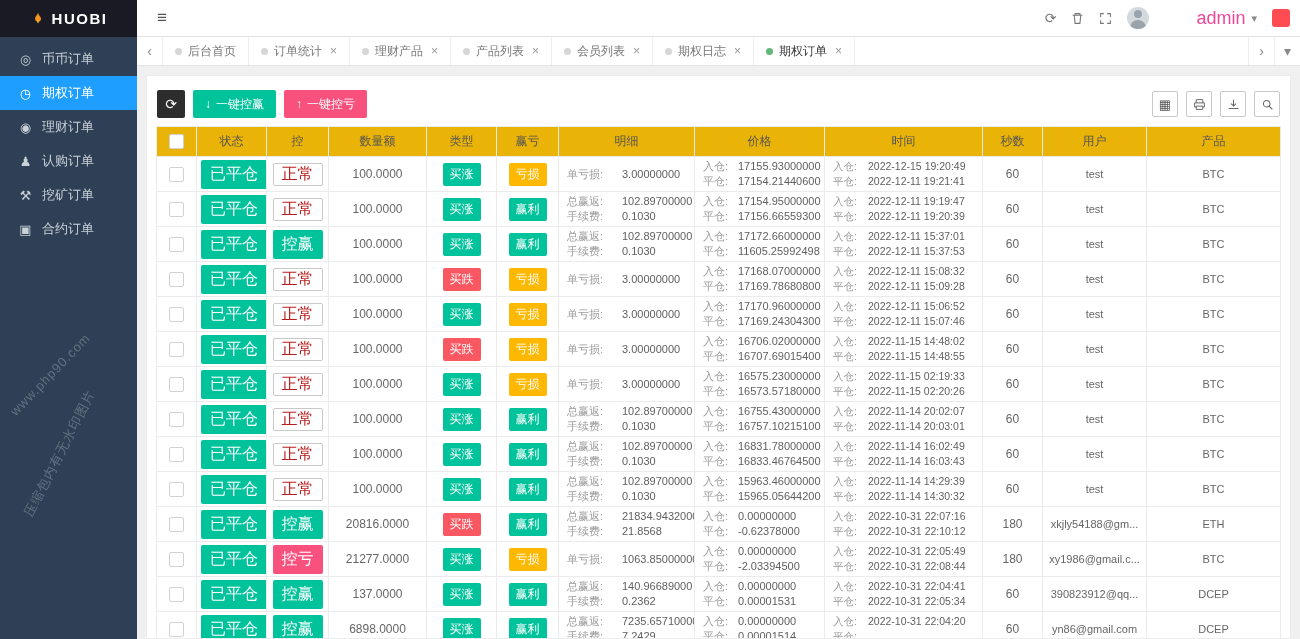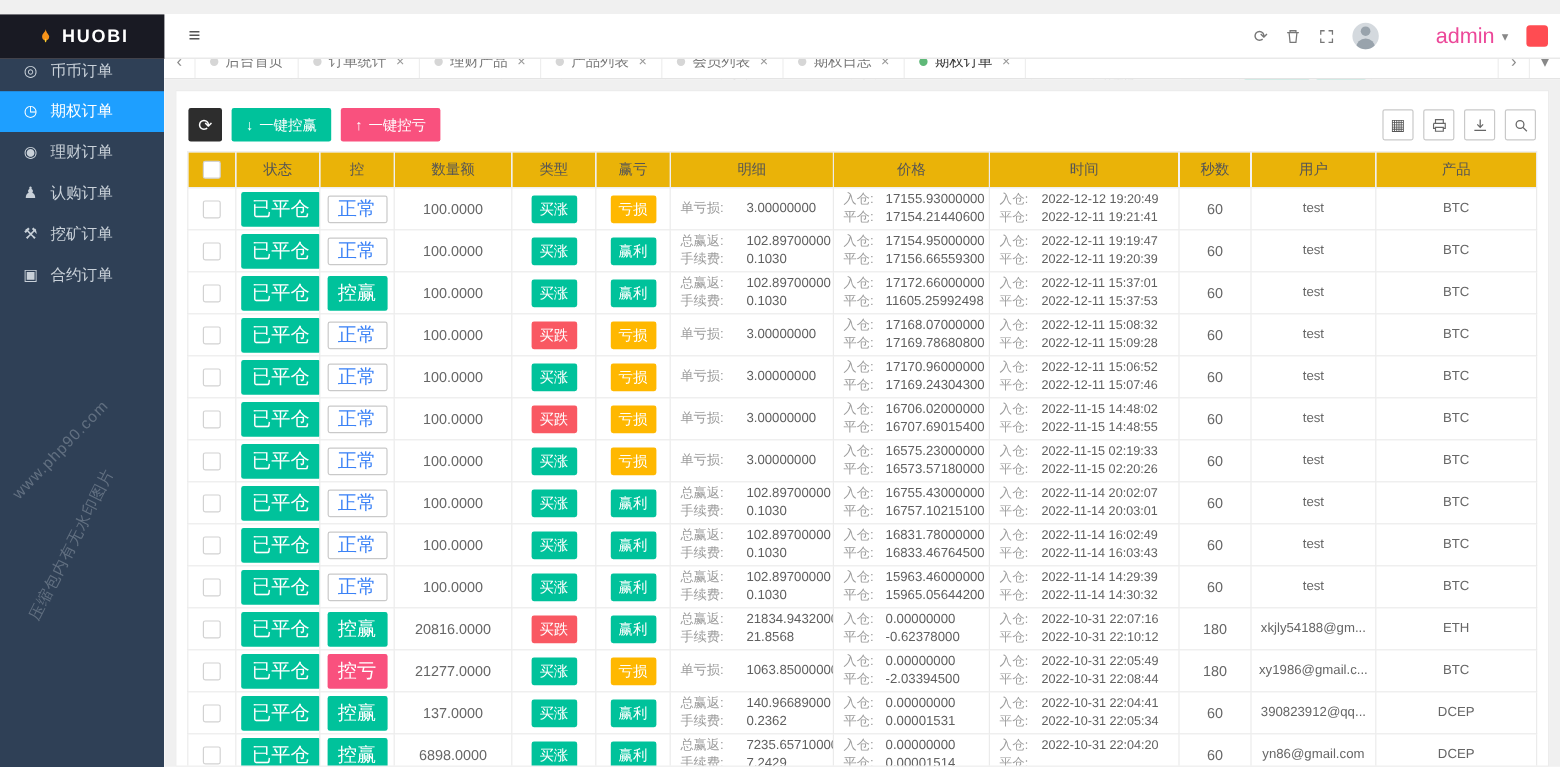--- a/index.html
+++ b/index.html
@@ -10,21 +10,21 @@
     --blue:#1e9fff;
     --side:#2f4056;
     --logo-bg:#191a23;
   }
   *{box-sizing:border-box;margin:0;padding:0;}
   html,body{width:1300px;height:639px;overflow:hidden;background:#f0f0f0;
     font-family:"Liberation Sans","DejaVu Sans",sans-serif;font-size:12px;color:#333;}
   button{font-family:inherit;}
 
   
-  .topbar{position:fixed;top:12px;left:0;right:0;height:37px;background:#fff;
+  .topbar{position:fixed;top:0;left:0;right:0;height:37px;background:#fff;
     border-bottom:1px solid #e4e4e4;display:flex;z-index:20;justify-content:flex-end;}
   .logo{width:137px;height:37px;background:var(--logo-bg);color:#fff;display:flex;
     align-items:center;justify-content:center;gap:6px;font-weight:bold;font-size:15px;letter-spacing:1.5px;}
   .topnav-wrap{flex:1;display:flex;align-items:stretch;}
   .menu-toggle{width:50px;display:flex;align-items:center;justify-content:center;
     font-size:17px;color:#555;cursor:pointer;}
   .topnav{display:flex;align-items:stretch;}
   .nav-item{padding:0 17px;line-height:37px;font-size:13px;color:#333;cursor:pointer;}
   .nav-item.active{background:#f2f2f2;}
   .top-right{margin-left:auto;display:flex;align-items:center;gap:15px;padding-right:10px;}
@@ -79,21 +79,21 @@
 
   
   table.grid{width:100%;border-collapse:collapse;table-layout:fixed;}
   .grid th,.grid td{border:1px solid #ebebeb;overflow:hidden;}
   .grid th{background:#eab308;height:30px;font-weight:400;color:#555;font-size:12px;text-align:center;}
   .grid td{height:35px;text-align:center;color:#666;font-size:12px;padding:2px 4px;vertical-align:middle;}
   .cbx{appearance:none;-webkit-appearance:none;width:15px;height:15px;border:1px solid #d2d2d2;
     border-radius:2px;background:#fff;vertical-align:middle;cursor:pointer;}
   .cell-btn{display:inline-block;padding:4px 9px;border-radius:2px;font-size:16px;color:#fff;cursor:pointer;white-space:nowrap;}
   .status-btn{background:var(--green);}
-  .ctrl-normal{background:#fff;border:1px solid #c9c9c9;color:#3b82f6;padding:0 8px;}
+  .ctrl-normal{background:#fff;border:1px solid #c9c9c9;color:#b91c1c;padding:0 8px;}
   .ctrl-win{background:var(--green);}
   .ctrl-lose{background:var(--pink);}
   .tag{display:inline-block;min-width:34px;padding:3px 7px;border-radius:2px;font-size:12px;color:#fff;white-space:nowrap;}
   .tag-up{background:var(--green);text-align:center;}
   .tag-down{background:var(--red);}
   .tag-win{background:var(--green);}
   .tag-loss{background:var(--orange);}
   td.pair-cell{text-align:left;padding:2px 2px 2px 8px;font-size:11px;line-height:15px;}
   .pair-line{display:flex;gap:5px;white-space:nowrap;}
   .lbl{color:#9c9c9c;}
@@ -292,21 +292,21 @@
                 <span class="val">17155.93000000</span>
               </div>
               <div class="pair-line">
                 <span class="lbl w32">平仓:</span>
                 <span class="val">17154.21440600</span>
               </div>
             </td>
             <td class="pair-cell time-cell">
               <div class="pair-line">
                 <span class="lbl w32">入仓:</span>
-                <span class="val">2022-12-12 19:20:49</span>
+                <span class="val">2022-12-15 19:20:49</span>
               </div>
               <div class="pair-line">
                 <span class="lbl w32">平仓:</span>
                 <span class="val">2022-12-11 19:21:41</span>
               </div>
             </td>
             <td>60</td>
             <td class="user-cell">test</td>
             <td class="product-cell">BTC</td>
           </tr>

